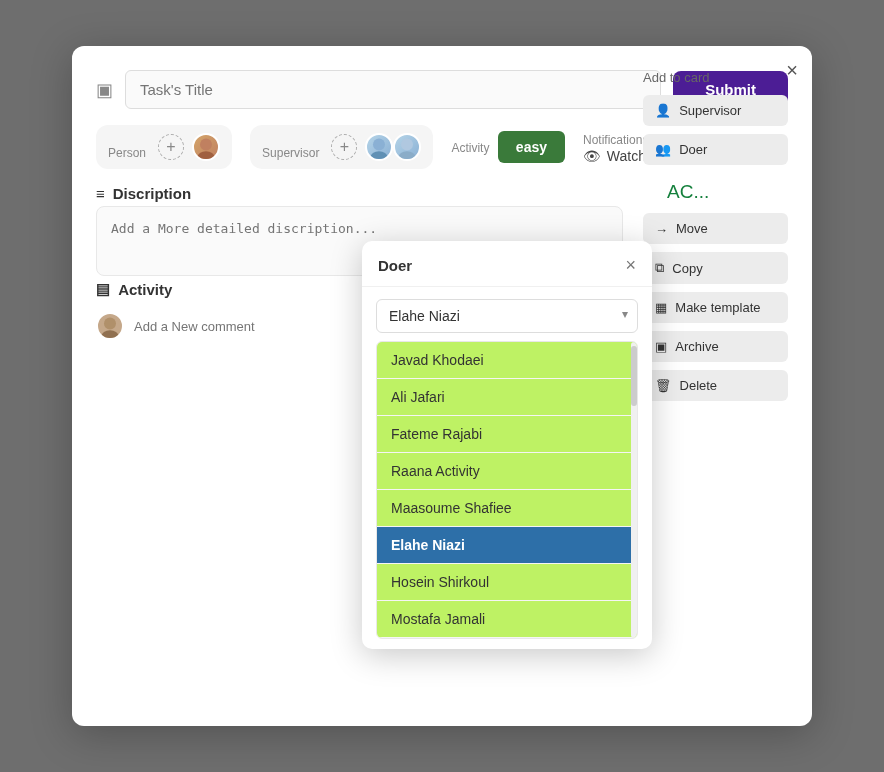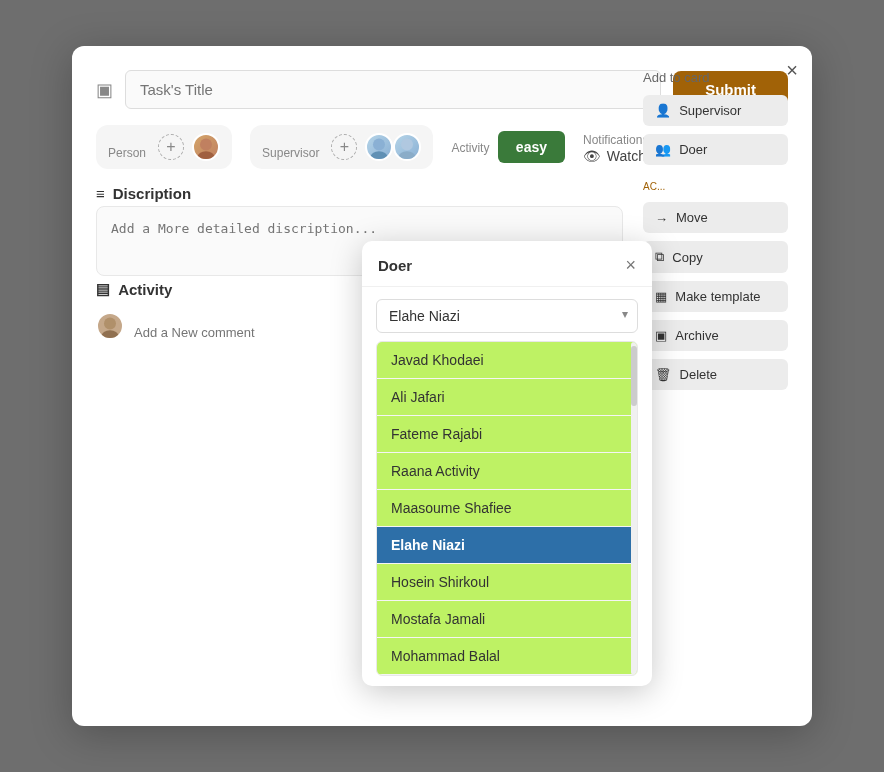--- a/index.html
+++ b/index.html
@@ -65,21 +65,21 @@
       border: 1.5px solid #ddd;
       border-radius: 6px;
       padding: 10px 14px;
       font-size: 15px;
       color: #333;
       outline: none;
       background: #fafafa;
     }
 
     .submit-btn {
-      background: #a16207;
+      background: #4c1d95;
       color: #fff;
       border: none;
       border-radius: 8px;
       padding: 10px 32px;
       font-size: 15px;
       font-weight: 600;
       cursor: pointer;
       white-space: nowrap;
     }
 
@@ -188,21 +188,21 @@
     }
 
     .activity-section {
       display: flex;
       flex-direction: column;
       gap: 10px;
     }
 
     .comment-row {
       display: flex;
-      align-items: flex-end;
+      align-items: center;
       gap: 10px;
     }
 
     .comment-input {
       flex: 1;
       border: none;
       background: none;
       font-size: 13px;
       color: #aaa;
       outline: none;
@@ -234,24 +234,25 @@
       color: #333;
       cursor: pointer;
       display: flex;
       align-items: center;
       gap: 8px;
       text-align: left;
       width: 100%;
     }
 
     .actions-label {
-      font-size: 10px;
-      color: #a16207;
+      font-size: 19px;
+      color: #15803d;
       margin-top: 8px;
       margin-bottom: 2px;
+      margin-left: 24px;
     }
 
     
     .doer-modal {
       position: absolute;
       background: #fff;
       border-radius: 10px;
       box-shadow: 0 6px 32px rgba(0,0,0,0.22);
       width: 290px;
       right: 160px;
@@ -491,21 +492,20 @@
       </div>
       <div class="doer-dropdown-list">
         <div class="dropdown-item">Javad Khodaei</div>
         <div class="dropdown-item">Ali Jafari</div>
         <div class="dropdown-item">Fateme Rajabi</div>
         <div class="dropdown-item">Raana Activity</div>
         <div class="dropdown-item">Maasoume Shafiee</div>
         <div class="dropdown-item selected">Elahe Niazi</div>
         <div class="dropdown-item">Hosein Shirkoul</div>
         <div class="dropdown-item">Mostafa Jamali</div>
-        <div class="dropdown-item">Mohammad Balal</div>
         <div class="dropdown-scrollbar">
           <div class="dropdown-scrollbar-thumb"></div>
         </div>
       </div>
     </div>
 
   </div>
 </div>
 
 </body></html>

